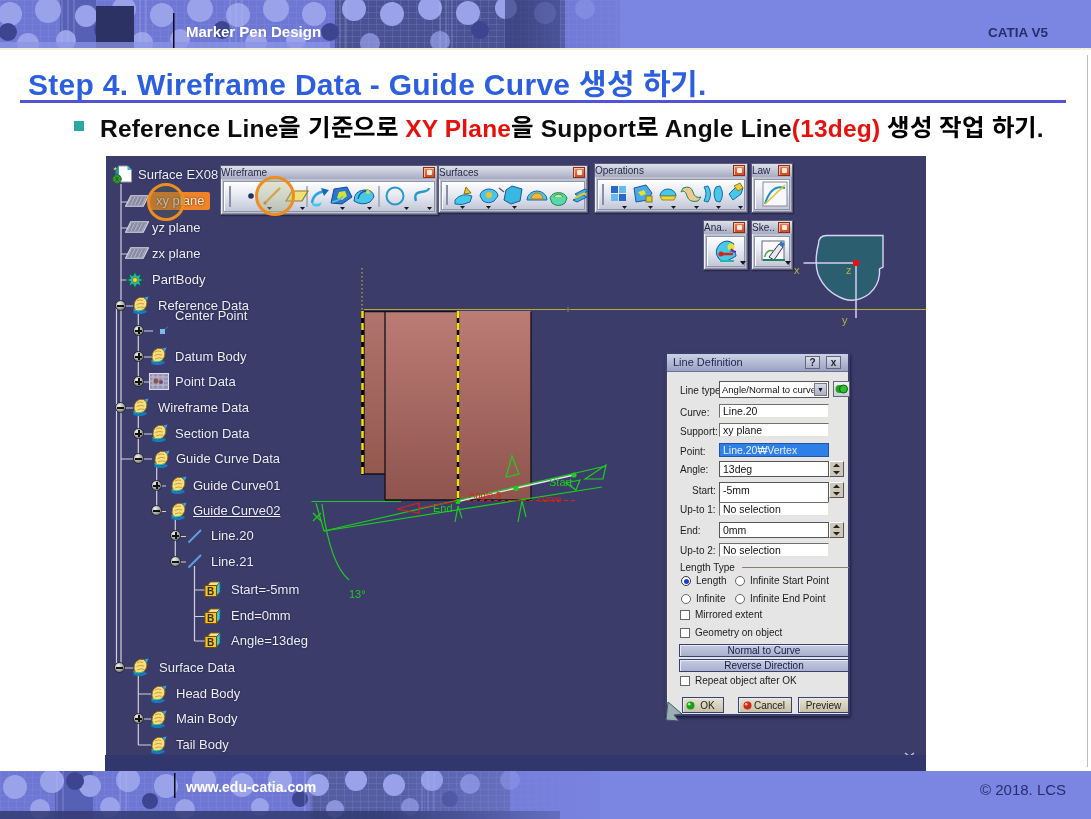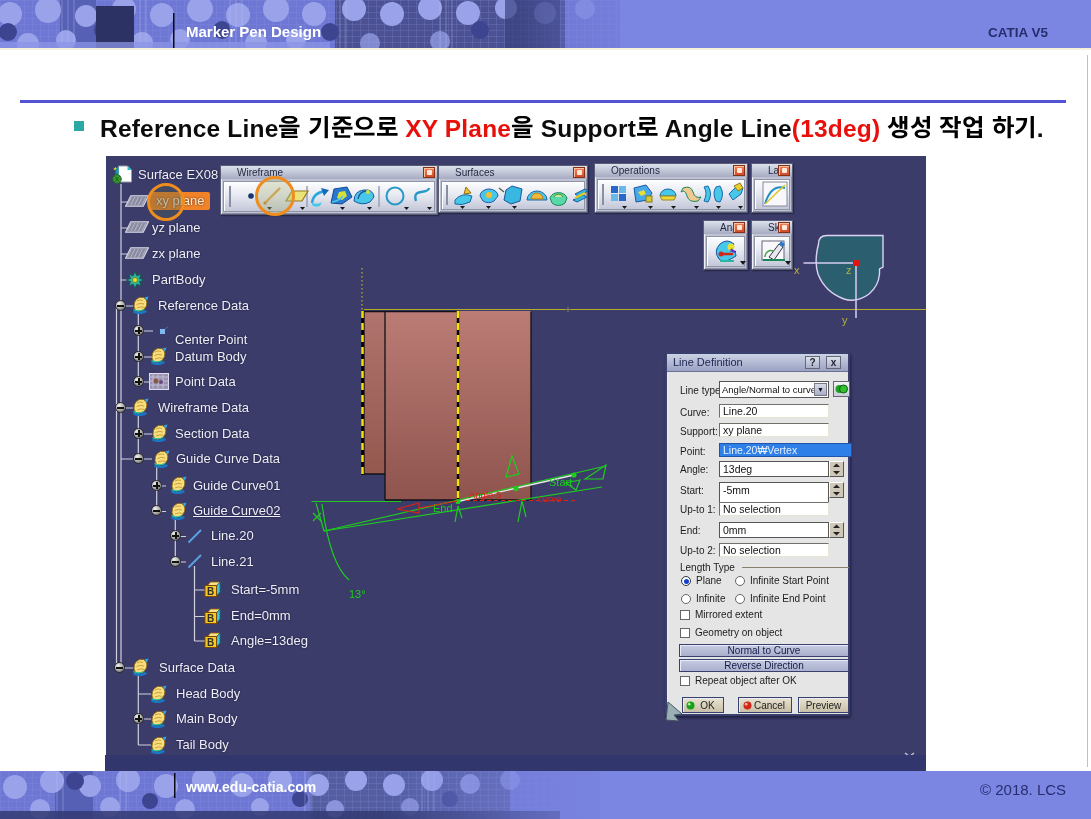--- a/index.html
+++ b/index.html
@@ -1,18 +1,18 @@
 <!DOCTYPE html>
 <html><head><meta charset="utf-8"><style>
 *{margin:0;padding:0;box-sizing:border-box}
 html,body{width:1091px;height:819px;overflow:hidden;background:#fff;font-family:"Liberation Sans",sans-serif}
 #page{position:relative;width:1091px;height:819px}
 .abs{position:absolute}
 .tb{position:absolute;background:#bfc3d4;border:1px solid #585c74;box-shadow:inset 1px 1px 0 #eef0f6,inset -1px -1px 0 #8a8ea4,1px 1px 1px rgba(20,20,40,.5)}
-.tbt{height:13px;background:linear-gradient(180deg,#dde1ec,#a6abc2);font-size:10px;line-height:13px;color:#252a44;padding-left:16px;position:relative}
+.tbt{height:13px;background:linear-gradient(180deg,#dde1ec,#a6abc2);font-size:10px;line-height:13px;color:#252a44;padding-left:0;position:relative}
 .tbx{position:absolute;right:2px;top:1px;width:12px;height:11px;background:linear-gradient(180deg,#f0845c,#cf4c28);border:1px solid #8a3014;box-shadow:inset 1px 1px 0 #ffc0a0}
 .tbx:after{content:"";position:absolute;left:3px;top:2px;width:5px;height:5px;background:#ffe8dc;border-radius:1px}
 .tbb{position:relative;margin:2px;background:linear-gradient(180deg,#fcfdfe 0%,#e8eaf2 45%,#c3c7d8 100%);border:1px solid #8f93a8;box-shadow:inset 1px 1px 0 #fff}
 .trow{position:absolute;white-space:nowrap;font-size:13px;color:#eeeef6;text-shadow:0 0 2px rgba(10,10,40,.8)}
 .exp{position:absolute;width:11px;height:11px;border-radius:50%;background:radial-gradient(circle at 35% 30%,#f0f0f0,#b5b5b5 45%,#6d6d6d 85%);border:1px solid #2a2a2a}
 .exp i{position:absolute;left:1px;top:4px;width:7px;height:1.6px;background:#111}
 .exp.pl i.v{left:4px;top:1px;width:1.6px;height:7px}
 .dlab{position:absolute;font-size:10px;color:#1c1c1c}
 .dfield{position:absolute;height:14px;background:#fff;border:1px solid #70706a;border-right-color:#e8e4d4;border-bottom-color:#e8e4d4;font-size:10.5px;line-height:12px;padding-left:3px;color:#111}
 .spin{position:absolute;width:15px;height:16px;background:#cfc8b8;border:1px solid #fff;border-right-color:#555;border-bottom-color:#555;}
@@ -77,20 +77,37 @@
         <path d="M62 0V48M68 0V48M74 0V48M140 0V48M146 0V48M230 0V48M236 0V48M242 0V48M340 0V48M346 0V48M440 0V48M446 0V48M452 0V48"></path>
       </g>
 <rect y="42" width="330" height="6" fill="#8b94e6" opacity=".75"></rect>
 <rect x="520" width="200" height="48" fill="url(#fadeR)"></rect>
 <rect x="173" y="13" width="1.5" height="35" fill="#0a0a18"></rect>
 </svg>
 <div class="abs" style="left:186px;top:23px;font-size:15px;font-weight:bold;color:#fff">Marker Pen Design</div>
 <div class="abs" style="right:43px;top:25px;font-size:13.5px;font-weight:bold;color:#272e6e">CATIA V5</div>
 <div class="abs" style="left:0;top:48px;width:1091px;height:2px;background:#f6f2da"></div>
 <div class="abs" style="left:1087px;top:55px;width:1px;height:712px;background:#c0c0c4"></div>
+<div class="abs" style="left:28px;top:68px;font-size:30px;font-weight:bold;letter-spacing:.3px;color:#2c5fe0;white-space:nowrap">Step 4. Wireframe Data - Guide Curve <svg class="kk" viewBox="0 -820 920 1000">
+        <g transform="scale(1,-1)" fill="#2c5fe0">
+          <use href="#ksa"></use>
+        </g>
+      </svg><svg class="kk" viewBox="0 -820 920 1000">
+        <g transform="scale(1,-1)" fill="#2c5fe0">
+          <use href="#kse"></use>
+        </g>
+      </svg> <svg class="kk" viewBox="0 -820 920 1000">
+        <g transform="scale(1,-1)" fill="#2c5fe0">
+          <use href="#kha"></use>
+        </g>
+      </svg><svg class="kk" viewBox="0 -820 920 1000">
+        <g transform="scale(1,-1)" fill="#2c5fe0">
+          <use href="#kgi"></use>
+        </g>
+      </svg>.</div>
 <div class="abs" style="left:20px;top:100px;width:1046px;height:2.5px;background:#5353d6"></div>
 <div class="abs" style="left:74px;top:121px;width:10px;height:10px;background:#2ba8a4"></div>
 <div class="abs" style="left:100px;top:115px;font-size:24.5px;font-weight:bold;letter-spacing:.2px;color:#0c0c0c;white-space:nowrap">Reference Line<svg class="kk" viewBox="0 -820 920 1000">
         <g transform="scale(1,-1)">
           <use href="#keu"></use>
         </g>
       </svg> <svg class="kk" viewBox="0 -820 920 1000">
         <g transform="scale(1,-1)">
           <use href="#kgi"></use>
         </g>
@@ -249,21 +266,21 @@
     </svg>
     <div class="trow" style="left:158px;top:298px">Reference Data</div>
 <div class="exp pl" style="left:133px;top:325px">
       <i></i>
       <i class="v"></i>
     </div>
     <svg class="abs" style="left:159px;top:326px" width="10" height="10" viewBox="0 0 10 10">
       <rect x="1" y="3" width="5" height="5" fill="#80b8f0"></rect>
       <path d="M6 3 9 1" stroke="#3070c0"></path>
     </svg>
-    <div class="trow" style="left:175px;top:332px">Center Point</div>
+    <div class="trow" style="left:175px;top:308px">Center Point</div>
 <div class="exp pl" style="left:133px;top:351px">
       <i></i>
       <i class="v"></i>
     </div>
     <svg class="abs" style="left:150px;top:347px" width="17" height="18" viewBox="0 0 17 18">
       <use href="#i-gs"></use>
     </svg>
     <div class="trow" style="left:175px;top:349px">Datum Body</div>
 <div class="exp pl" style="left:133px;top:376px">
       <i></i>
@@ -487,49 +504,49 @@
 <div class="dfield" style="left:52px;top:27px;width:110px;height:17px;line-height:15px;font-size:9.5px;border:1px solid #555;padding-left:2px">Angle/Normal to curve<span style="position:absolute;right:1px;top:1px;width:13px;height:13px;background:linear-gradient(180deg,#d8dce8,#a8aec4);border:1px solid #778;font-size:7px;line-height:12px;text-align:center;color:#112">▼</span></div>
 <div class="abs" style="left:166px;top:27px;width:17px;height:16px;background:linear-gradient(180deg,#f2f4f8,#c8ccd8);border:1px solid #667"><svg width="15" height="14" viewBox="0 0 15 14">
           <circle cx="5.5" cy="7" r="4" fill="#20a020"></circle>
           <circle cx="9.5" cy="7" r="4" fill="#30c030" stroke="#0a600a"></circle>
         </svg></div>
 <div class="dlab" style="left:13px;top:53px">Curve:</div>
       <div class="dfield" style="left:52px;top:50px;width:110px">Line.20</div>
 <div class="dlab" style="left:13px;top:72px">Support:</div>
       <div class="dfield" style="left:52px;top:69px;width:110px">xy plane</div>
 <div class="dlab" style="left:13px;top:92px">Point:</div>
-      <div class="dfield" style="left:52px;top:89px;width:133px;background:#2e7fe8;color:#e8f2ff;border-color:#2255aa">Line.20₩Vertex</div>
+      <div class="dfield" style="left:52px;top:89px;width:110px;background:#2e7fe8;color:#e8f2ff;border-color:#2255aa">Line.20₩Vertex</div>
 <div class="dlab" style="left:13px;top:110px">Angle:</div>
       <div class="dfield" style="left:52px;top:107px;width:110px;height:16px;line-height:14px;border:1px solid #555">13deg</div>
       <div class="spin" style="left:162px;top:107px"><svg width="13" height="14" viewBox="0 0 13 14">
           <path d="M3 5l3.5-3.5L10 5Z" fill="#222"></path>
           <path d="M3 9l3.5 3.5L10 9Z" fill="#222"></path>
         </svg></div>
-<div class="dlab" style="left:13px;top:131px">Start:</div>
+<div class="dlab" style="left:25px;top:131px">Start:</div>
       <div class="dfield" style="left:52px;top:128px;width:110px;height:24px;line-height:14px;border:1px solid #555">-5mm</div>
       <div class="spin" style="left:162px;top:128px"><svg width="13" height="14" viewBox="0 0 13 14">
           <path d="M3 5l3.5-3.5L10 5Z" fill="#222"></path>
           <path d="M3 9l3.5 3.5L10 9Z" fill="#222"></path>
         </svg></div>
 <div class="dlab" style="left:13px;top:150px">Up-to 1:</div>
       <div class="dfield" style="left:52px;top:148px;width:110px">No selection</div>
 <div class="dlab" style="left:13px;top:171px">End:</div>
       <div class="dfield" style="left:52px;top:168px;width:110px;height:16px;line-height:14px;border:1px solid #555">0mm</div>
       <div class="spin" style="left:162px;top:168px"><svg width="13" height="14" viewBox="0 0 13 14">
           <path d="M3 5l3.5-3.5L10 5Z" fill="#222"></path>
           <path d="M3 9l3.5 3.5L10 9Z" fill="#222"></path>
         </svg></div>
 <div class="dlab" style="left:13px;top:191px">Up-to 2:</div>
       <div class="dfield" style="left:52px;top:189px;width:110px">No selection</div>
 <div class="dlab" style="left:13px;top:208px">Length Type</div>
       <div class="abs" style="left:75px;top:213px;width:107px;height:1px;background:#8a8070"></div>
 <div class="rad" style="left:14px;top:222px;border-color:#334">
         <span style="position:absolute;left:2px;top:2px;width:5px;height:5px;border-radius:50%;background:#1040d0"></span>
       </div>
-      <div class="dlab" style="left:29px;top:221px">Plane</div>
+      <div class="dlab" style="left:29px;top:221px">Length</div>
 <div class="rad" style="left:68px;top:222px"></div>
       <div class="dlab" style="left:83px;top:221px">Infinite Start Point</div>
 <div class="rad" style="left:14px;top:240px"></div>
       <div class="dlab" style="left:29px;top:239px">Infinite</div>
 <div class="rad" style="left:68px;top:240px"></div>
       <div class="dlab" style="left:83px;top:239px">Infinite End Point</div>
 <div class="chk" style="left:13px;top:256px"></div>
       <div class="dlab" style="left:28px;top:255px">Mirrored extent</div>
 <div class="chk" style="left:13px;top:274px"></div>
       <div class="dlab" style="left:28px;top:273px">Geometry on object</div>

